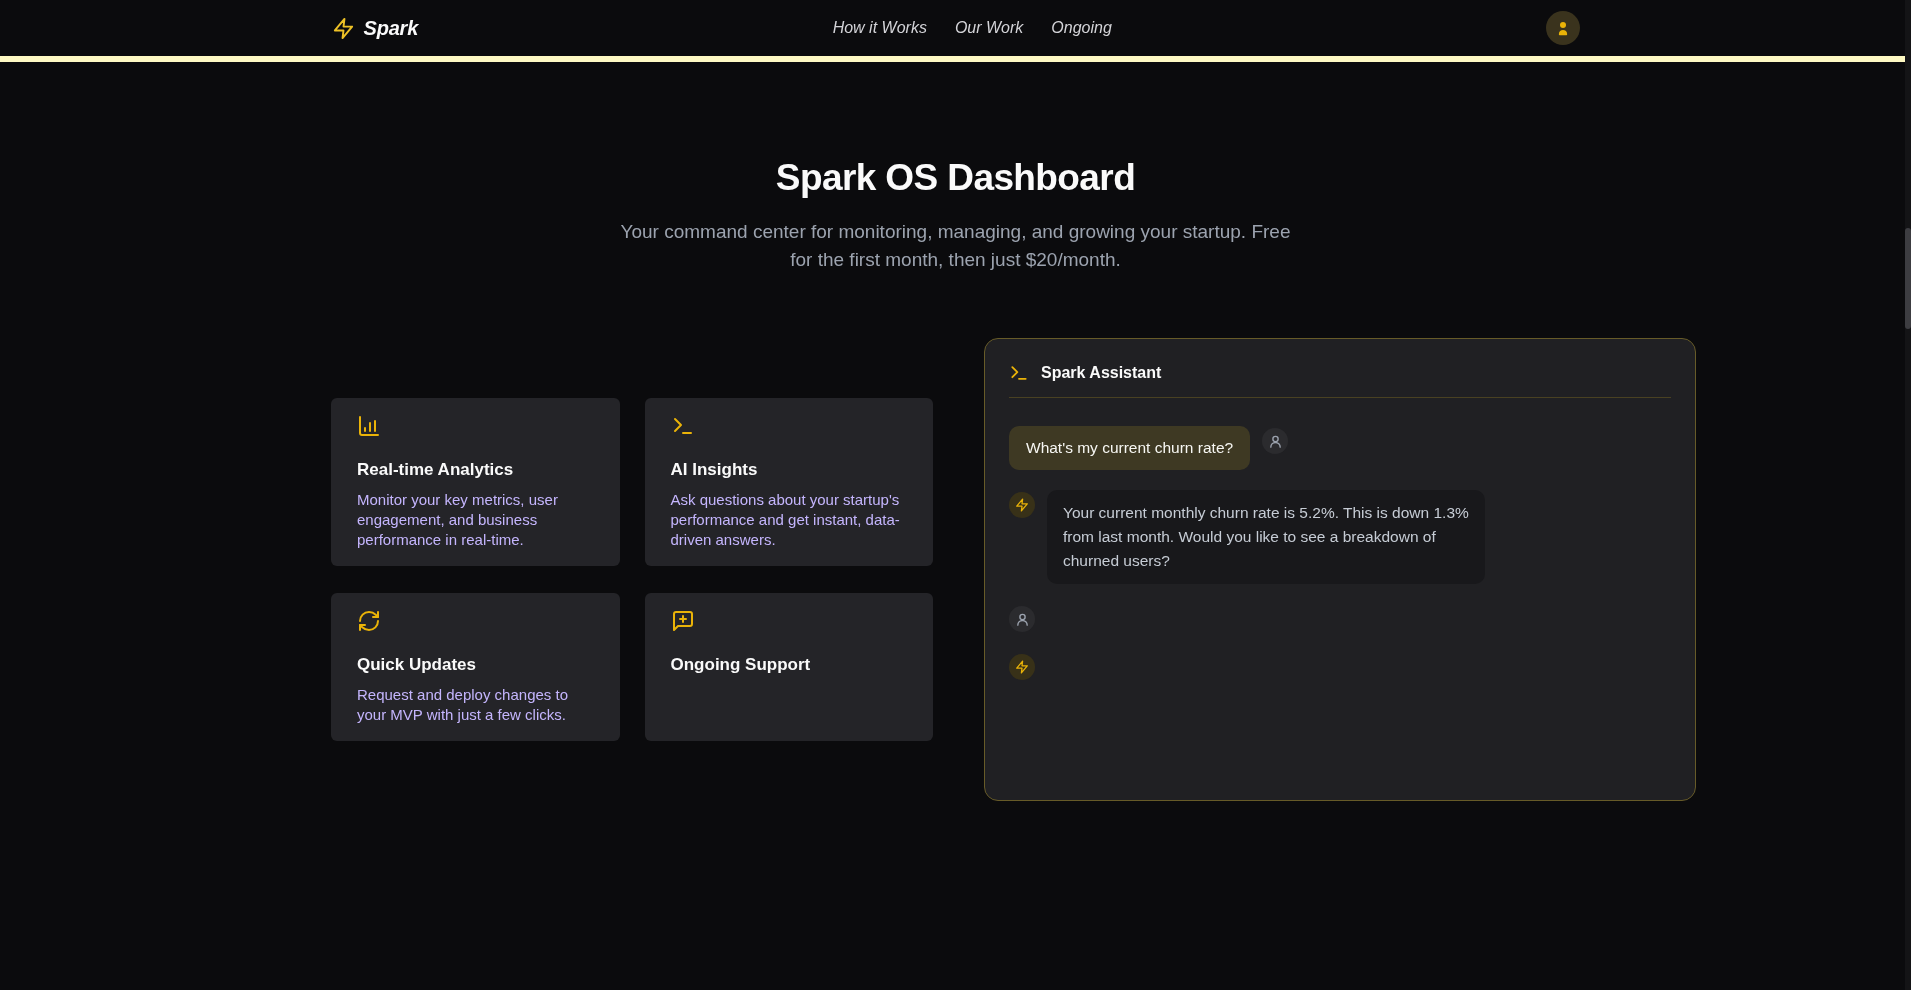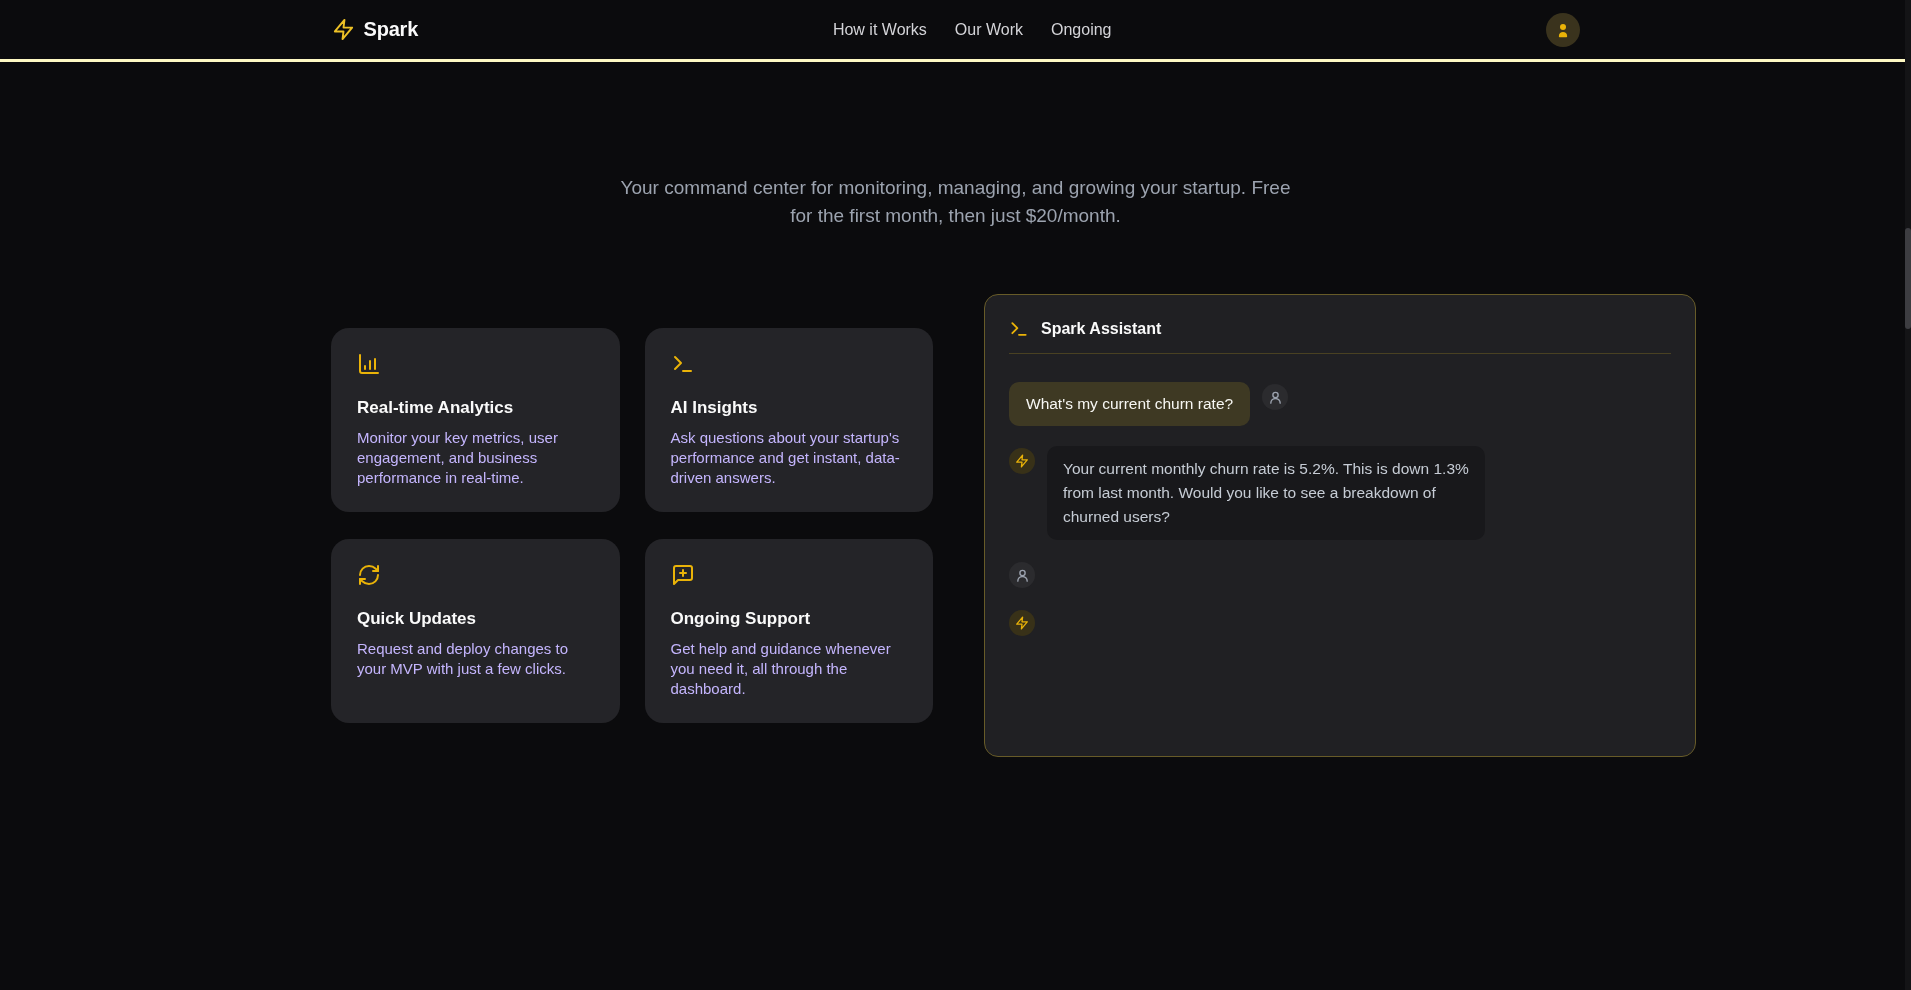--- a/index.html
+++ b/index.html
@@ -7,23 +7,24 @@
   body {
     background:#0b0b0d;
     font-family:"Liberation Sans", sans-serif;
     color:#fafafa;
     position:relative;
     overflow:hidden;
   }
   
   .topnav {
     height:62px;
-    border-bottom:3px solid #fef9c3;
+    border-bottom:6px solid #fef9c3;
     display:flex; align-items:center;
     background:#0b0b0d;
+    font-style:italic;
   }
   .nav-container {
     width:1248px; margin:0 auto;
     display:flex; align-items:center; justify-content:space-between;
     position:relative;
   }
   .brand { display:flex; align-items:center; gap:9px; cursor:pointer; }
   .brand-name { font-size:20px; font-weight:700; color:#fafafa; letter-spacing:-0.2px; }
   .nav-links {
     position:absolute; left:50%; top:50%; transform:translate(-44%,-50%);
@@ -45,21 +46,21 @@
   
   .content {
     width:1249px; margin:64px auto 0;
     display:flex; align-items:center; gap:51px;
   }
   .features {
     width:602px; flex-shrink:0;
     display:grid; grid-template-columns:1fr 1fr; gap:27px 25px;
   }
   .card {
-    background:#242428; border-radius:18px; padding:24px 26px;
+    background:#242428; border-radius:6px; padding:16px 26px;
   }
   .card-icon { width:24px; height:24px; display:block; }
   .card-title { margin-top:22px; font-size:17px; font-weight:700; color:#fafafa; }
   .card-desc { margin-top:10px; font-size:15px; line-height:20px; color:#c4b5fd; }
   
   .panel {
     width:712px; min-height:463px; flex-shrink:0;
     background:#202023;
     border:1px solid #675b28;
     border-radius:14px;
@@ -113,20 +114,21 @@
         <svg width="18" height="18" viewBox="0 0 24 24" fill="#eab308">
             <circle cx="12" cy="8" r="4"></circle>
             <path d="M6.5 20.5v-0.5a5.5 5.5 0 0 1 11 0v0.5a1 1 0 0 1-1 1h-9a1 1 0 0 1-1-1z"></path>
           </svg>
       </span>
     </button>
   </div>
 </header>
 
 <section class="hero">
+  <h1 class="hero-title">Spark OS Dashboard</h1>
   <p class="hero-subtitle">Your command center for monitoring, managing, and growing your startup. Free for the first month, then just $20/month.</p>
 </section>
 
 <div class="content">
 
   <div class="features">
 
     <div class="card">
       <span class="card-icon">
         <svg width="24" height="24" viewBox="0 0 24 24" fill="none" stroke="#eab308" stroke-width="2" stroke-linecap="round" stroke-linejoin="round">
@@ -166,21 +168,20 @@
 
     <div class="card">
       <span class="card-icon">
         <svg width="24" height="24" viewBox="0 0 24 24" fill="none" stroke="#eab308" stroke-width="2" stroke-linecap="round" stroke-linejoin="round">
             <path d="M21 15a2 2 0 0 1-2 2H7l-4 4V5a2 2 0 0 1 2-2h14a2 2 0 0 1 2 2z"></path>
             <line x1="12" y1="7" x2="12" y2="13"></line>
             <line x1="9" y1="10" x2="15" y2="10"></line>
           </svg>
       </span>
       <div class="card-title">Ongoing Support</div>
-      <div class="card-desc">Get help and guidance whenever you need it, all through the dashboard.</div>
     </div>
 
   </div>
 
   <div class="panel">
     <div class="panel-header">
       <span>
         <svg width="20" height="20" viewBox="0 0 24 24" fill="none" stroke="#eab308" stroke-width="2.2" stroke-linecap="round" stroke-linejoin="round">
             <polyline points="4 17 10 11 4 5"></polyline>
             <line x1="12" y1="19" x2="20" y2="19"></line>

